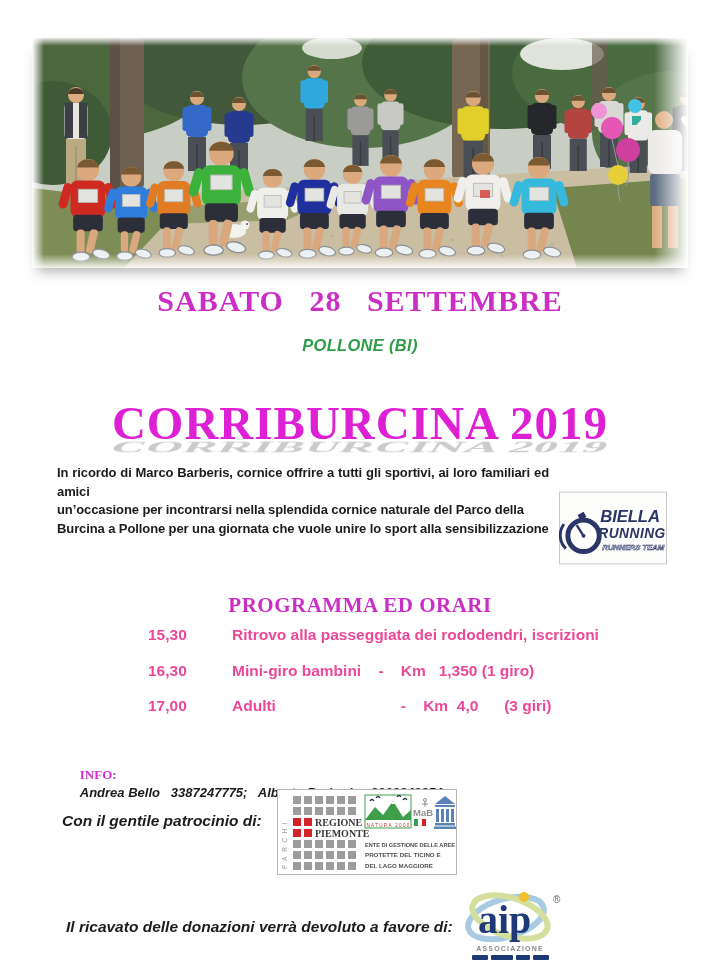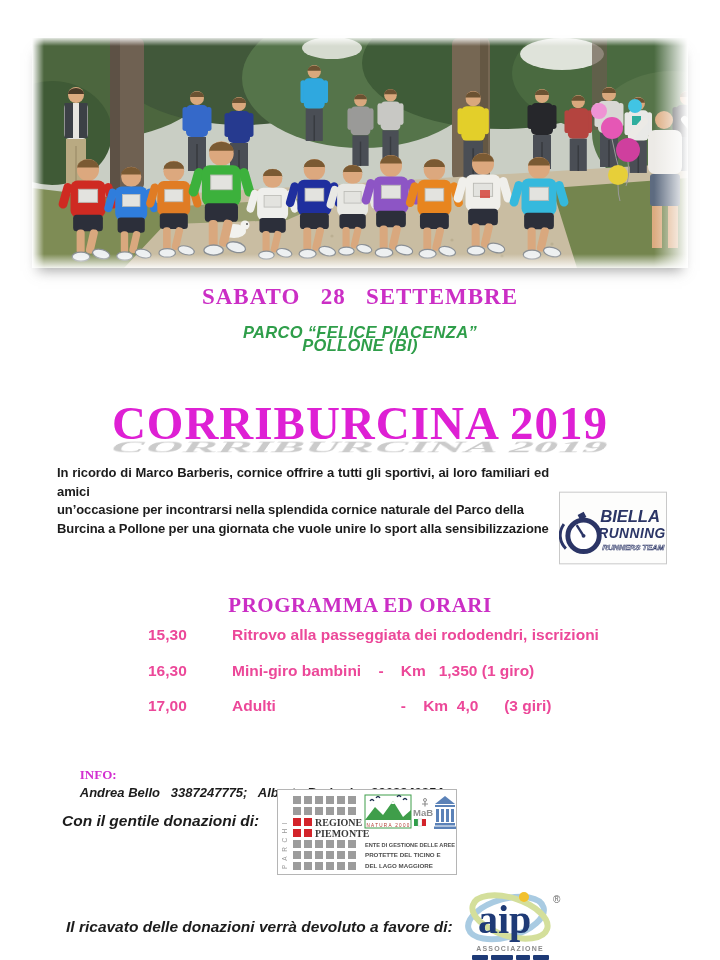--- a/index.html
+++ b/index.html
@@ -12,21 +12,21 @@
   .photo svg{display:block;width:100%;height:100%;}
   .fade{position:absolute;pointer-events:none;}
   .fade-r{top:0;right:0;bottom:0;width:34px;background:linear-gradient(to right,rgba(255,255,255,0),#fff);}
   .fade-l{top:0;left:0;bottom:0;width:12px;background:linear-gradient(to left,rgba(255,255,255,0),#fff);}
   .fade-t{top:0;left:0;right:0;height:8px;background:linear-gradient(to top,rgba(255,255,255,0),rgba(255,255,255,.85));}
   .fade-b{bottom:0;left:0;right:0;height:14px;background:linear-gradient(to bottom,rgba(255,255,255,0),rgba(255,255,255,.9));}
 
   
   .date-line{position:absolute;top:284px;left:0;right:0;text-align:center;white-space:pre;
              font-family:"Liberation Serif","DejaVu Serif",serif;font-weight:bold;
-             font-size:23px;letter-spacing:1px;color:#cb2ec5;}
+             font-size:30px;letter-spacing:1px;color:#cb2ec5;}
   .park-line,.town-line{position:absolute;left:0;right:0;text-align:center;font-weight:bold;font-style:italic;
              font-size:16.5px;color:#2f9e4a;letter-spacing:.3px;}
   .park-line{top:323px;} .town-line{top:336px;}
 
   .title-wrap{position:absolute;top:396px;left:0;right:0;height:64px;text-align:center;
               font-family:"Liberation Serif","DejaVu Serif",serif;font-weight:bold;font-size:47px;letter-spacing:1px;}
   .title-ghost{position:absolute;left:0;right:0;top:24px;color:#c2c2c2;opacity:.85;
                transform:skewX(-35deg) scaleY(.32);filter:blur(.6px);}
   .title-main{position:relative;color:#de20d4;}
 
@@ -197,21 +197,20 @@
       <rect x="448" y="152" width="10" height="8" fill="#d43b32" opacity=".8"></rect>
       <use href="#kid" transform="translate(486,116) scale(1.75)" style="color:#35b9dd"></use>
     </svg>
     <div class="fade fade-r"></div>
     <div class="fade fade-l"></div>
     <div class="fade fade-t"></div>
     <div class="fade fade-b"></div>
   </div>
 
   <div class="date-line">SABATO   28   SETTEMBRE</div>
-  <div class="park-line">PARCO “FELICE PIACENZA”</div>
   <div class="town-line">POLLONE (BI)</div>
 
   <div class="title-wrap">
     <div class="title-ghost">CORRIBURCINA 2019</div>
     <div class="title-main">CORRIBURCINA 2019</div>
   </div>
 
   <div class="intro">
     <div class="biella-box">
       <svg viewBox="0 0 110 74">
@@ -246,21 +245,21 @@
       <span class="stime">17,00</span>
       <span class="sdesc">Adulti                             -    Km  4,0      (3 giri)</span>
     </div>
   </div>
 
   <div class="info-line">
     <span class="info-label">INFO:</span>
     <span class="info-text">Andrea Bello   3387247775;   Alberto Barberis   3803249354</span>
   </div>
 
-  <div class="patron-label">Con il gentile donazioni di:</div>
+  <div class="patron-label">Con il gentile patrocinio di:</div>
 
   <div class="patron-logo">
     <svg viewBox="0 0 180 86">
       <rect x="0.5" y="0.5" width="179" height="85" fill="#ffffff" stroke="#b5b5b5"></rect>
       <text x="10" y="80" transform="rotate(-90 10 80)" font-size="6.5" fill="#9a9a9a" letter-spacing="4.5">PARCHI</text>
       <g fill="#9c9c9c">
         <use href="#sqrow"></use>
           <use href="#sqrow" y="11"></use>
         <use href="#sqrow" y="44"></use>
           <use href="#sqrow" y="55"></use>

